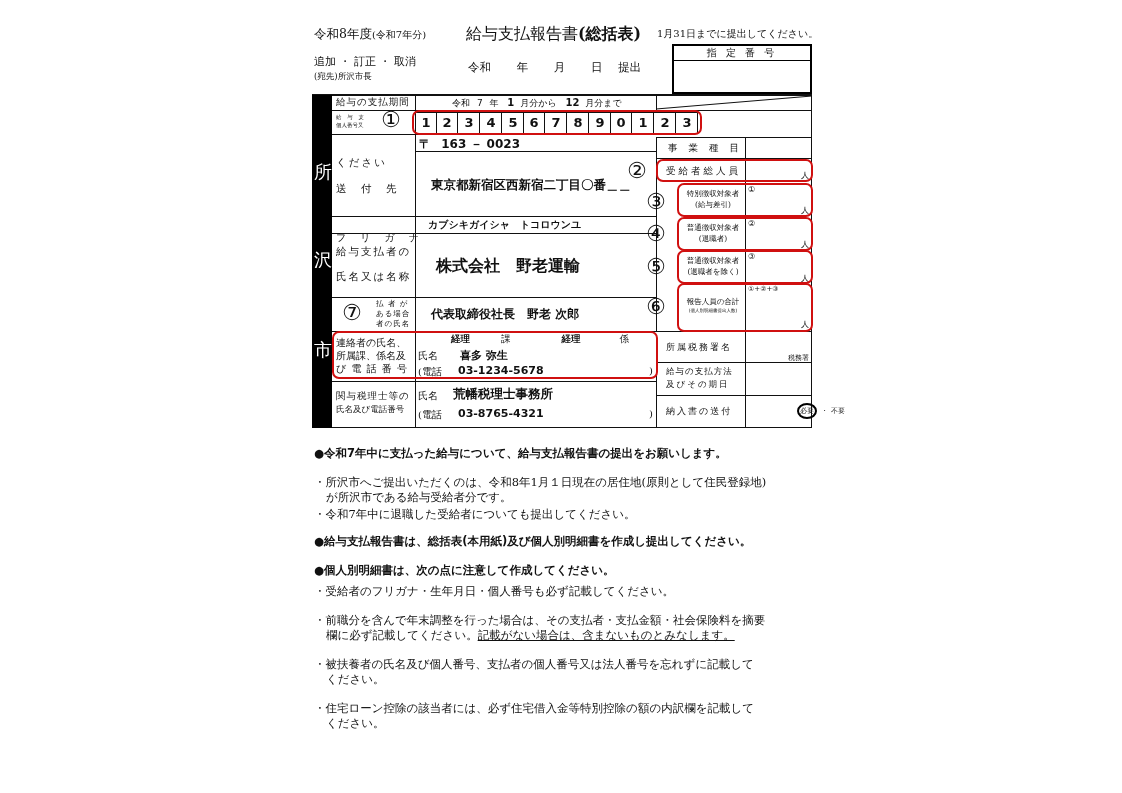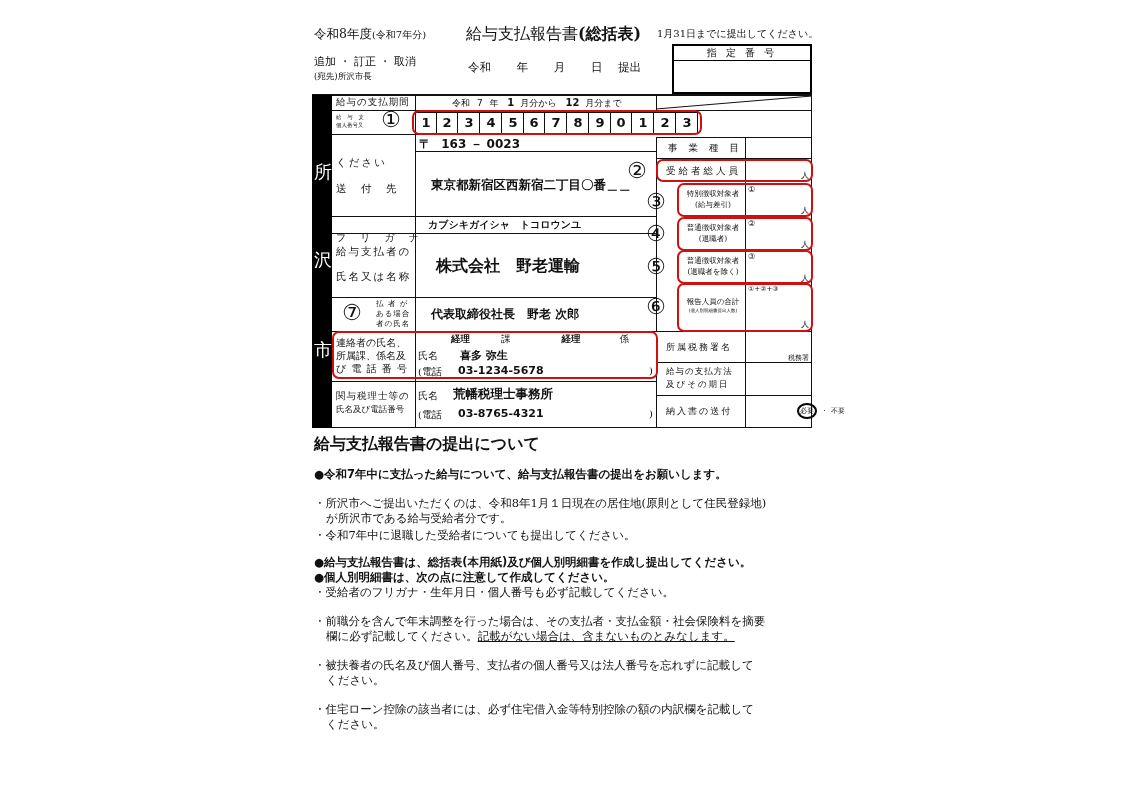--- a/index.html
+++ b/index.html
@@ -207,28 +207,27 @@
 
 <span class="circ" style="left:381px;top:109px;">①</span>
 <span class="circ" style="left:627px;top:160px;">②</span>
 <span class="circ" style="left:646px;top:191px;">③</span>
 <span class="circ" style="left:646px;top:223px;">④</span>
 <span class="circ" style="left:646px;top:256px;">⑤</span>
 <span class="circ" style="left:646px;top:296px;">⑥</span>
 <span class="circ" style="left:342px;top:302px;">⑦</span>
 
 <div class="abs notice sans" style="left:314px;top:434px;width:500px;">
-  <div class="b" style="font-size:16px;">給与支払報告書の提出について</div>
   <div class="b" style="font-size:11.5px;margin-top:12px;white-space:nowrap;">●令和7年中に支払った給与について、給与支払報告書の提出をお願いします。</div>
   <div class="serif" style="font-size:11.5px;margin-top:14px;white-space:nowrap;">・所沢市へご提出いただくのは、令和8年1月１日現在の居住地(原則として住民登録地)</div>
   <div class="serif" style="font-size:11.5px;margin-left:12px;white-space:nowrap;">が所沢市である給与受給者分です。</div>
   <div class="serif" style="font-size:11.5px;margin-top:2px;white-space:nowrap;">・令和7年中に退職した受給者についても提出してください。</div>
   <div class="b" style="font-size:11.5px;margin-top:12px;white-space:nowrap;">●給与支払報告書は、総括表(本用紙)及び個人別明細書を作成し提出してください。</div>
-  <div class="b" style="font-size:11.5px;white-space:nowrap;">●個人別明細書は、次の点に注意して作成してください。</div>
-  <div class="serif" style="font-size:11.5px;margin-top:0;white-space:nowrap;">・受給者のフリガナ・生年月日・個人番号も必ず記載してください。</div>
+  <div class="b" style="font-size:11.5px;margin-top:14px;white-space:nowrap;">●個人別明細書は、次の点に注意して作成してください。</div>
+  <div class="serif" style="font-size:11.5px;margin-top:6px;white-space:nowrap;">・受給者のフリガナ・生年月日・個人番号も必ず記載してください。</div>
   <div class="serif" style="font-size:11.5px;margin-top:14px;white-space:nowrap;">・前職分を含んで年末調整を行った場合は、その支払者・支払金額・社会保険料を摘要</div>
   <div class="serif" style="font-size:11.5px;margin-left:12px;white-space:nowrap;">
     <span>欄に必ず記載してください。</span><span style="text-decoration:underline;">記載がない場合は、含まないものとみなします。</span>
   </div>
   <div class="serif" style="font-size:11.5px;margin-top:14px;white-space:nowrap;">・被扶養者の氏名及び個人番号、支払者の個人番号又は法人番号を忘れずに記載して</div>
   <div class="serif" style="font-size:11.5px;margin-left:12px;white-space:nowrap;">ください。</div>
   <div class="serif" style="font-size:11.5px;margin-top:14px;white-space:nowrap;">・住宅ローン控除の該当者には、必ず住宅借入金等特別控除の額の内訳欄を記載して</div>
   <div class="serif" style="font-size:11.5px;margin-left:12px;white-space:nowrap;">ください。</div>
 </div>
 

